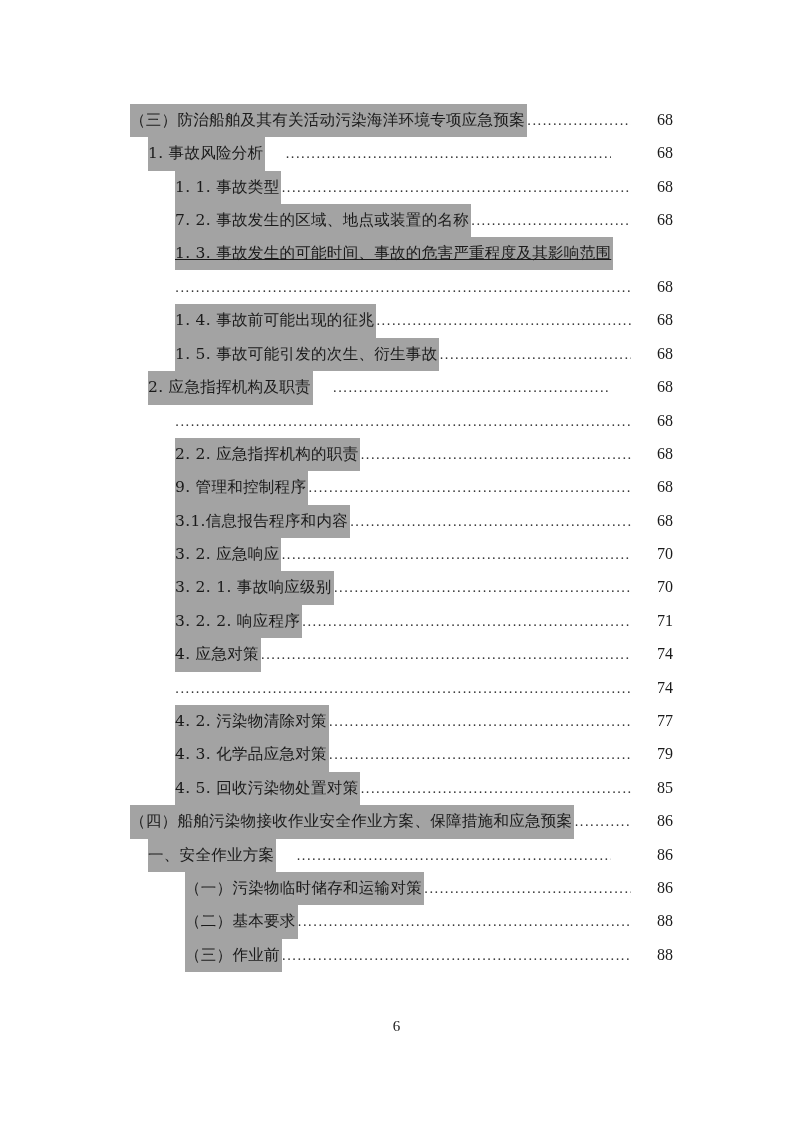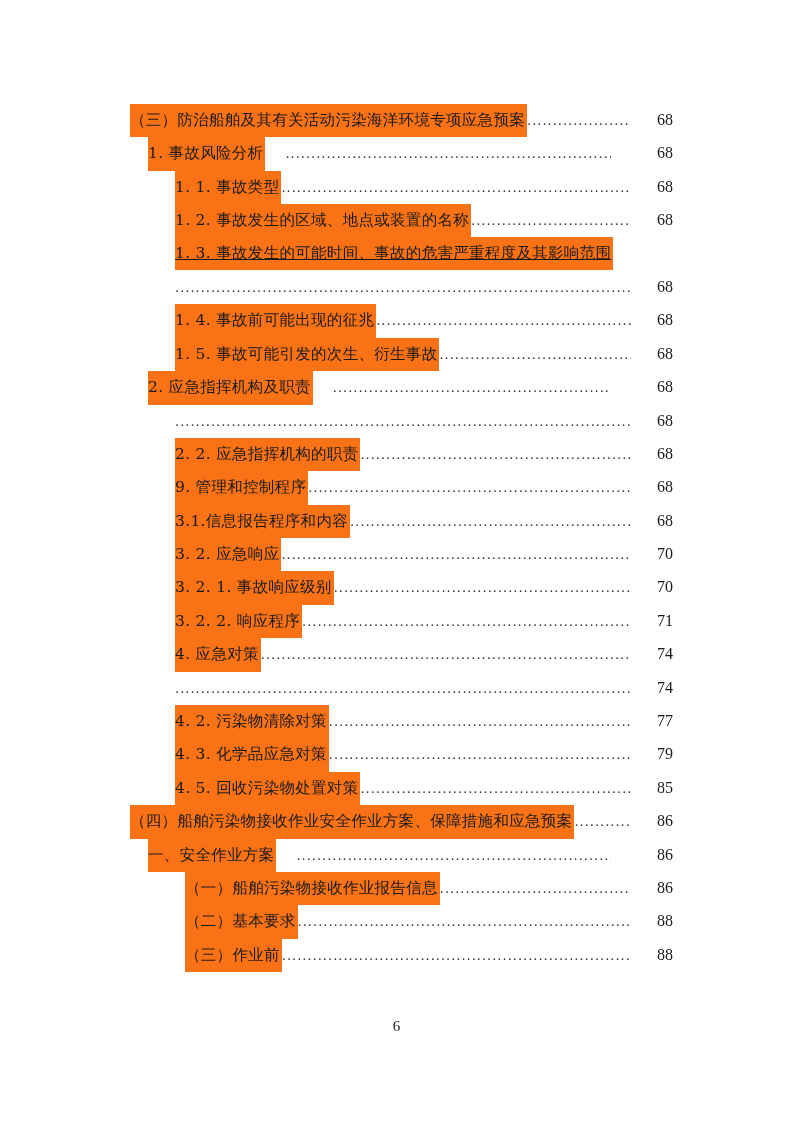--- a/index.html
+++ b/index.html
@@ -35,21 +35,21 @@
       display: flex;
       align-items: baseline;
       white-space: nowrap;
     }
     .toc-entry.wrap-line1 {
       height: 33.4px;
       text-decoration: underline;
     }
     .toc-entry .title {
       flex: 0 0 auto;
-      background: #f97316;
+      background: #a3a3a3;
       padding-right: 2px;
       letter-spacing: 0.3px;
     }
     .toc-entry .leader {
       flex: 1 1 auto;
       overflow: hidden;
       color: #333;
       letter-spacing: 1px;
       font-size: 13px;
       min-width: 10px;
@@ -96,21 +96,21 @@
       <span class="page-num">68</span>
     </div>
 
     <div class="toc-entry lvl2">
       <span class="title">1. 1. 事故类型</span>
       <span class="leader"></span>
       <span class="page-num">68</span>
     </div>
 
     <div class="toc-entry lvl2">
-      <span class="title">1. 2. 事故发生的区域、地点或装置的名称</span>
+      <span class="title">7. 2. 事故发生的区域、地点或装置的名称</span>
       <span class="leader"></span>
       <span class="page-num">68</span>
     </div>
 
     <div class="toc-entry lvl2 wrap-line1">
       <span class="title">1. 3. 事故发生的可能时间、事故的危害严重程度及其影响范围</span>
     </div>
     <div class="toc-entry lvl2">
       <span class="leader"></span>
       <span class="page-num">68</span>
@@ -211,21 +211,21 @@
       <span class="page-num">86</span>
     </div>
 
     <div class="toc-entry lvl1">
       <span class="title">一、安全作业方案</span>
       <span class="leader"></span>
       <span class="page-num">86</span>
     </div>
 
     <div class="toc-entry lvl2b">
-      <span class="title">（一）船舶污染物接收作业报告信息</span>
+      <span class="title">（一）污染物临时储存和运输对策</span>
       <span class="leader"></span>
       <span class="page-num">86</span>
     </div>
 
     <div class="toc-entry lvl2b">
       <span class="title">（二）基本要求</span>
       <span class="leader"></span>
       <span class="page-num">88</span>
     </div>
 

